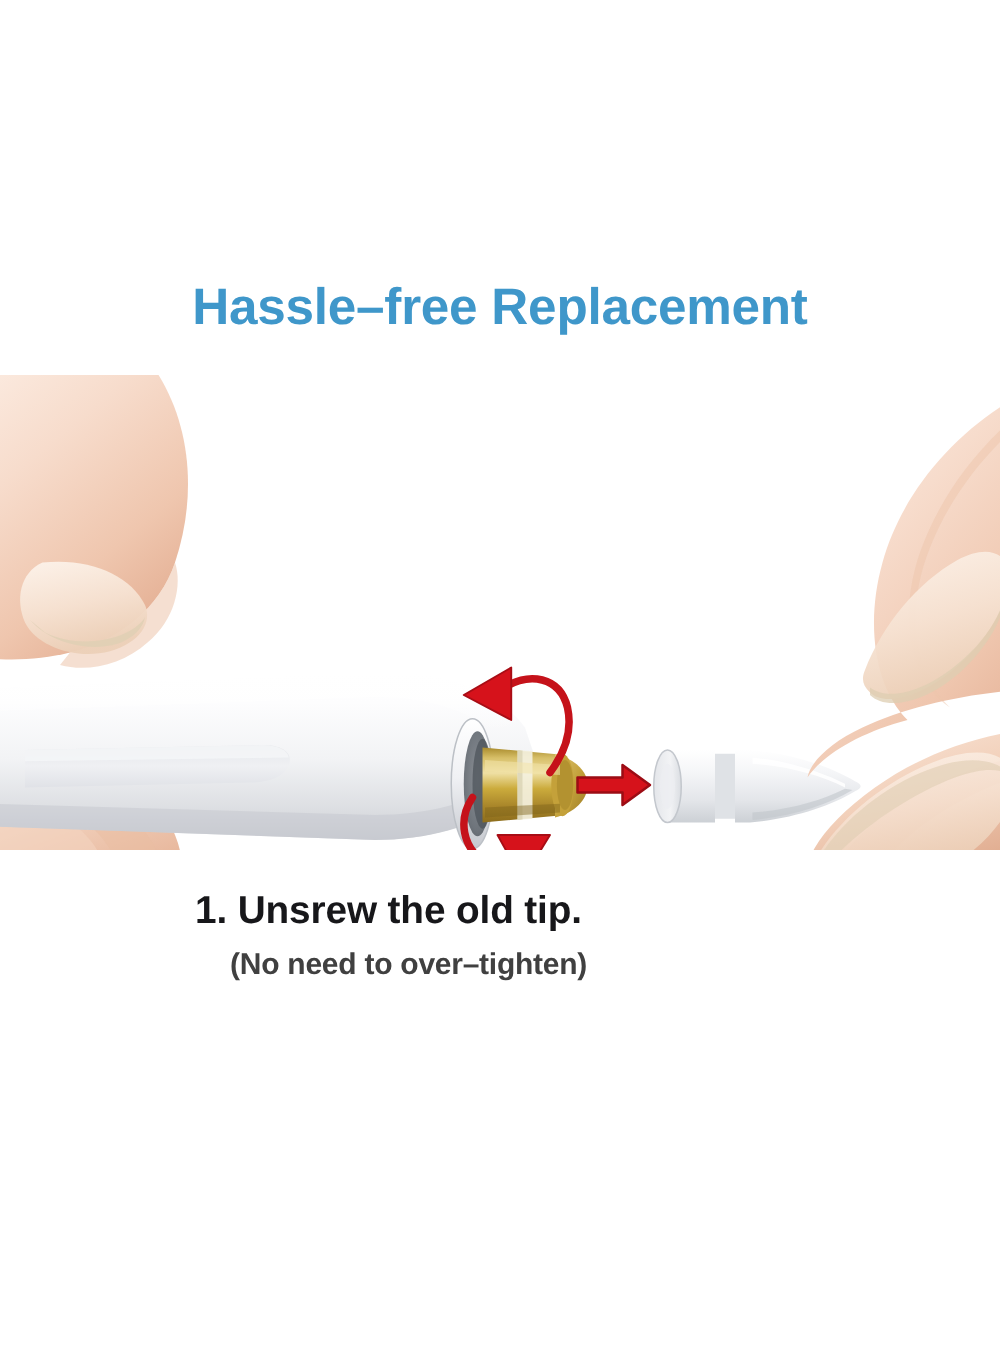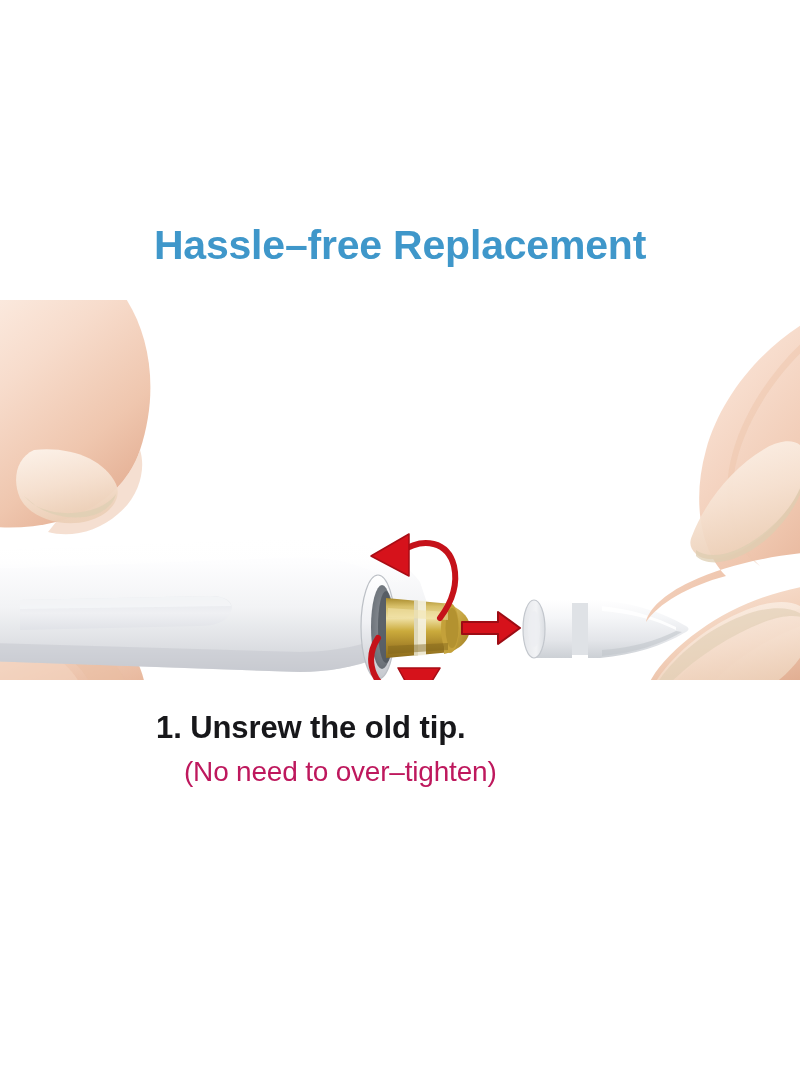--- a/index.html
+++ b/index.html
@@ -58,23 +58,23 @@
   .step-line {
     font-size: 31px;
     font-weight: bold;
     color: #17171a;
     line-height: 44px;
     padding-left: 156px;
     letter-spacing: -0.1px;
     white-space: nowrap;
   }
   .note-line {
-    font-size: 28px;
-    font-weight: normal;
-    color: #be185d;
+    font-size: 24px;
+    font-weight: bold;
+    color: #404040;
     line-height: 44px;
     padding-left: 184px;
     letter-spacing: -0.2px;
     white-space: nowrap;
   }
 </style>
 </head>
 <body>
 
 <div id="page">

